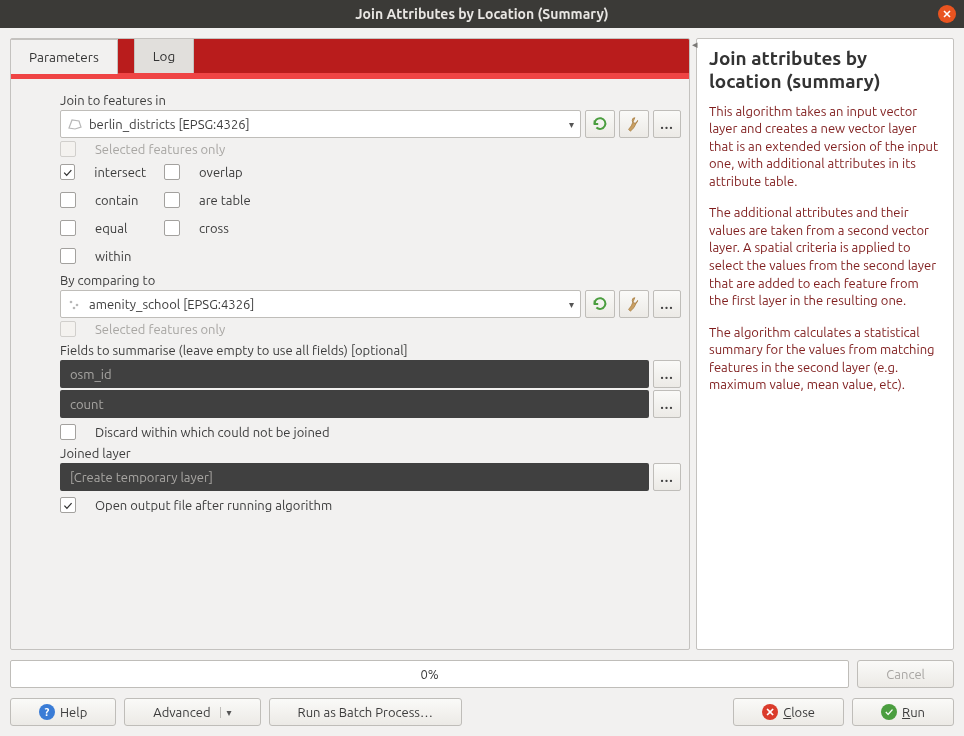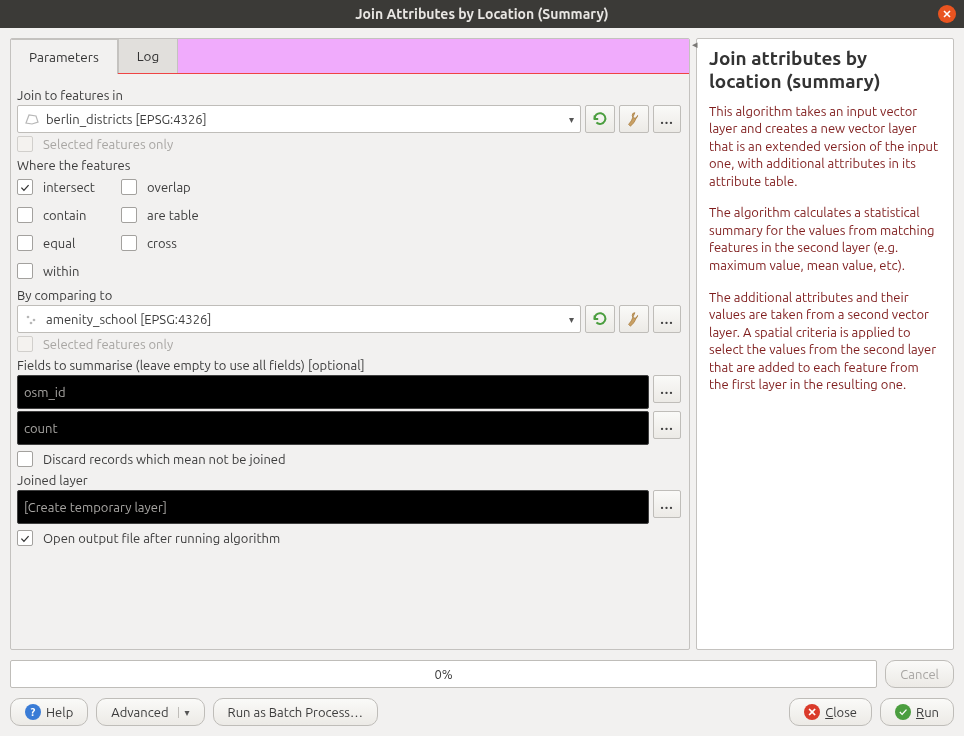--- a/index.html
+++ b/index.html
@@ -57,24 +57,25 @@
     border: 1px solid #c4c2bf;
     border-radius: 2px;
     background: #f2f1f0;
     margin-right: 6px;
     display: flex;
     flex-direction: column;
     overflow: hidden;
   }
   .tabs {
     display: flex;
-    border-bottom: 1px solid #ef4444;
-    background: #f0abfc;
+    border-bottom: 6px solid #ef4444;
+    background: #b91c1c;
     margin-top: -1px;
     margin-left: -1px;
+    gap: 16px;
   }
   .tab {
     padding: 9px 18px;
     border: 1px solid #c4c2bf;
     border-bottom: none;
     background: #e1dfdc;
     cursor: pointer;
     margin-right: 0;
     font-size: 13.5px;
     color: #333;
@@ -82,24 +83,25 @@
   .tab.active {
     background: #f2f1f0;
     font-weight: 400;
     position: relative;
     top: 1px;
   }
   .form-body {
     padding: 8px 8px 8px 6px;
     overflow-y: auto;
     flex: 1;
+    margin-left: 43px;
   }
   .label { margin: 6px 0 3px 0; display: block; }
   .label.disabled, .disabled { color: #a8a6a3; }
-  .row { display: flex; align-items: flex-start; gap: 4px; margin-bottom: 2px; }
+  .row { display: flex; align-items: flex-end; gap: 4px; margin-bottom: 2px; }
   .dropdown {
     flex: 1;
     border: 1px solid #bfbdb9;
     background: #fff;
     height: 28px;
     display: flex;
     align-items: center;
     padding: 0 6px;
     border-radius: 2px;
     position: relative;
@@ -131,21 +133,21 @@
     background: linear-gradient(#fafaf8,#eceae6);
     border-radius: 2px;
     display: flex;
     align-items: center;
     justify-content: center;
     cursor: pointer;
     font-weight: bold;
     letter-spacing: 1px;
     color: #444;
   }
-  .checkbox-row { display: flex; align-items: center; margin: 3px 0; gap: 10px; }
+  .checkbox-row { display: flex; align-items: center; margin: 3px 0; gap: 19px; }
   .checkbox {
     width: 16px; height: 16px;
     border: 1px solid #a3a19e;
     background: #fff;
     border-radius: 2px;
     display: inline-flex;
     align-items: center;
     justify-content: center;
     cursor: pointer;
     font-size: 12px;
@@ -154,23 +156,23 @@
   .checkbox.disabled { border-color: #d1cfcc; background: #f4f2ef; cursor: default; }
   .checkbox.checked::after { content: "✓"; font-weight: bold; }
   .predicates {
     display: grid;
     grid-template-columns: 86px 120px;
     gap: 6px 18px;
     margin: 4px 0 6px 0;
   }
   .text-input {
     flex: 1;
-    border: 1px solid #404040;
-    background: #000000;
-    height: 34px;
+    border: 4px solid #404040;
+    background: #404040;
+    height: 28px;
     padding: 0 6px;
     border-radius: 2px;
     color: #a8a6a3;
     display: flex;
     align-items: center;
     cursor: text;
   }
   .collapser {
     position: absolute;
     left: 682px;
@@ -213,22 +215,22 @@
     background: #fff;
     border-radius: 2px;
     display: flex;
     align-items: center;
     justify-content: center;
     font-size: 13px;
   }
   .btn {
     border: 1px solid #bfbdb9;
     background: linear-gradient(#fafaf8,#eceae6);
-    border-radius: 10px;
-    padding: 0 14px;
+    border-radius: 3px;
+    padding: 0 28px;
     height: 28px;
     display: inline-flex;
     align-items: center;
     justify-content: center;
     cursor: pointer;
     gap: 5px;
     font-size: 13px;
     text-align: center;
   }
   .btn.disabled { color: #a8a6a3; cursor: default; }
@@ -291,21 +293,20 @@
               </svg>
           </div>
           <div class="small-btn">…</div>
         </div>
 
         <div class="checkbox-row">
           <span class="checkbox disabled"></span>
           <span class="disabled">Selected features only</span>
         </div>
 
-        <span class="label">Where the features</span>
         <div class="predicates">
           <div class="checkbox-row">
               <span class="checkbox checked"></span>
               <span>intersect</span>
             </div>
           <div class="checkbox-row">
               <span class="checkbox"></span>
               <span>overlap</span>
             </div>
           <div class="checkbox-row">
@@ -372,21 +373,21 @@
 
         <div class="row">
           <div class="text-input">
               <span>count</span>
             </div>
           <div class="small-btn">…</div>
         </div>
 
         <div class="checkbox-row" style="margin-top:6px">
           <span class="checkbox"></span>
-          <span>Discard records which mean not be joined</span>
+          <span>Discard within which could not be joined</span>
         </div>
 
         <span class="label">Joined layer</span>
         <div class="row">
           <div class="text-input">
               <span>[Create temporary layer]</span>
             </div>
           <div class="small-btn">…</div>
         </div>
 
@@ -396,22 +397,22 @@
         </div>
 
       </div>
     </div>
 
     <div class="collapser">◂</div>
 
     <div class="right-panel">
       <h2>Join attributes by location (summary)</h2>
       <p>This algorithm takes an input vector layer and creates a new vector layer that is an extended version of the input one, with additional attributes in its attribute table.</p>
+      <p>The additional attributes and their values are taken from a second vector layer. A spatial criteria is applied to select the values from the second layer that are added to each feature from the first layer in the resulting one.</p>
       <p>The algorithm calculates a statistical summary for the values from matching features in the second layer (e.g. maximum value, mean value, etc).</p>
-      <p>The additional attributes and their values are taken from a second vector layer. A spatial criteria is applied to select the values from the second layer that are added to each feature from the first layer in the resulting one.</p>
     </div>
 
   </div>
 
   <div class="bottom">
     <div class="progress-row">
       <div class="progress">
           <span>0%</span>
         </div>
       <div class="btn disabled">Cancel</div>

